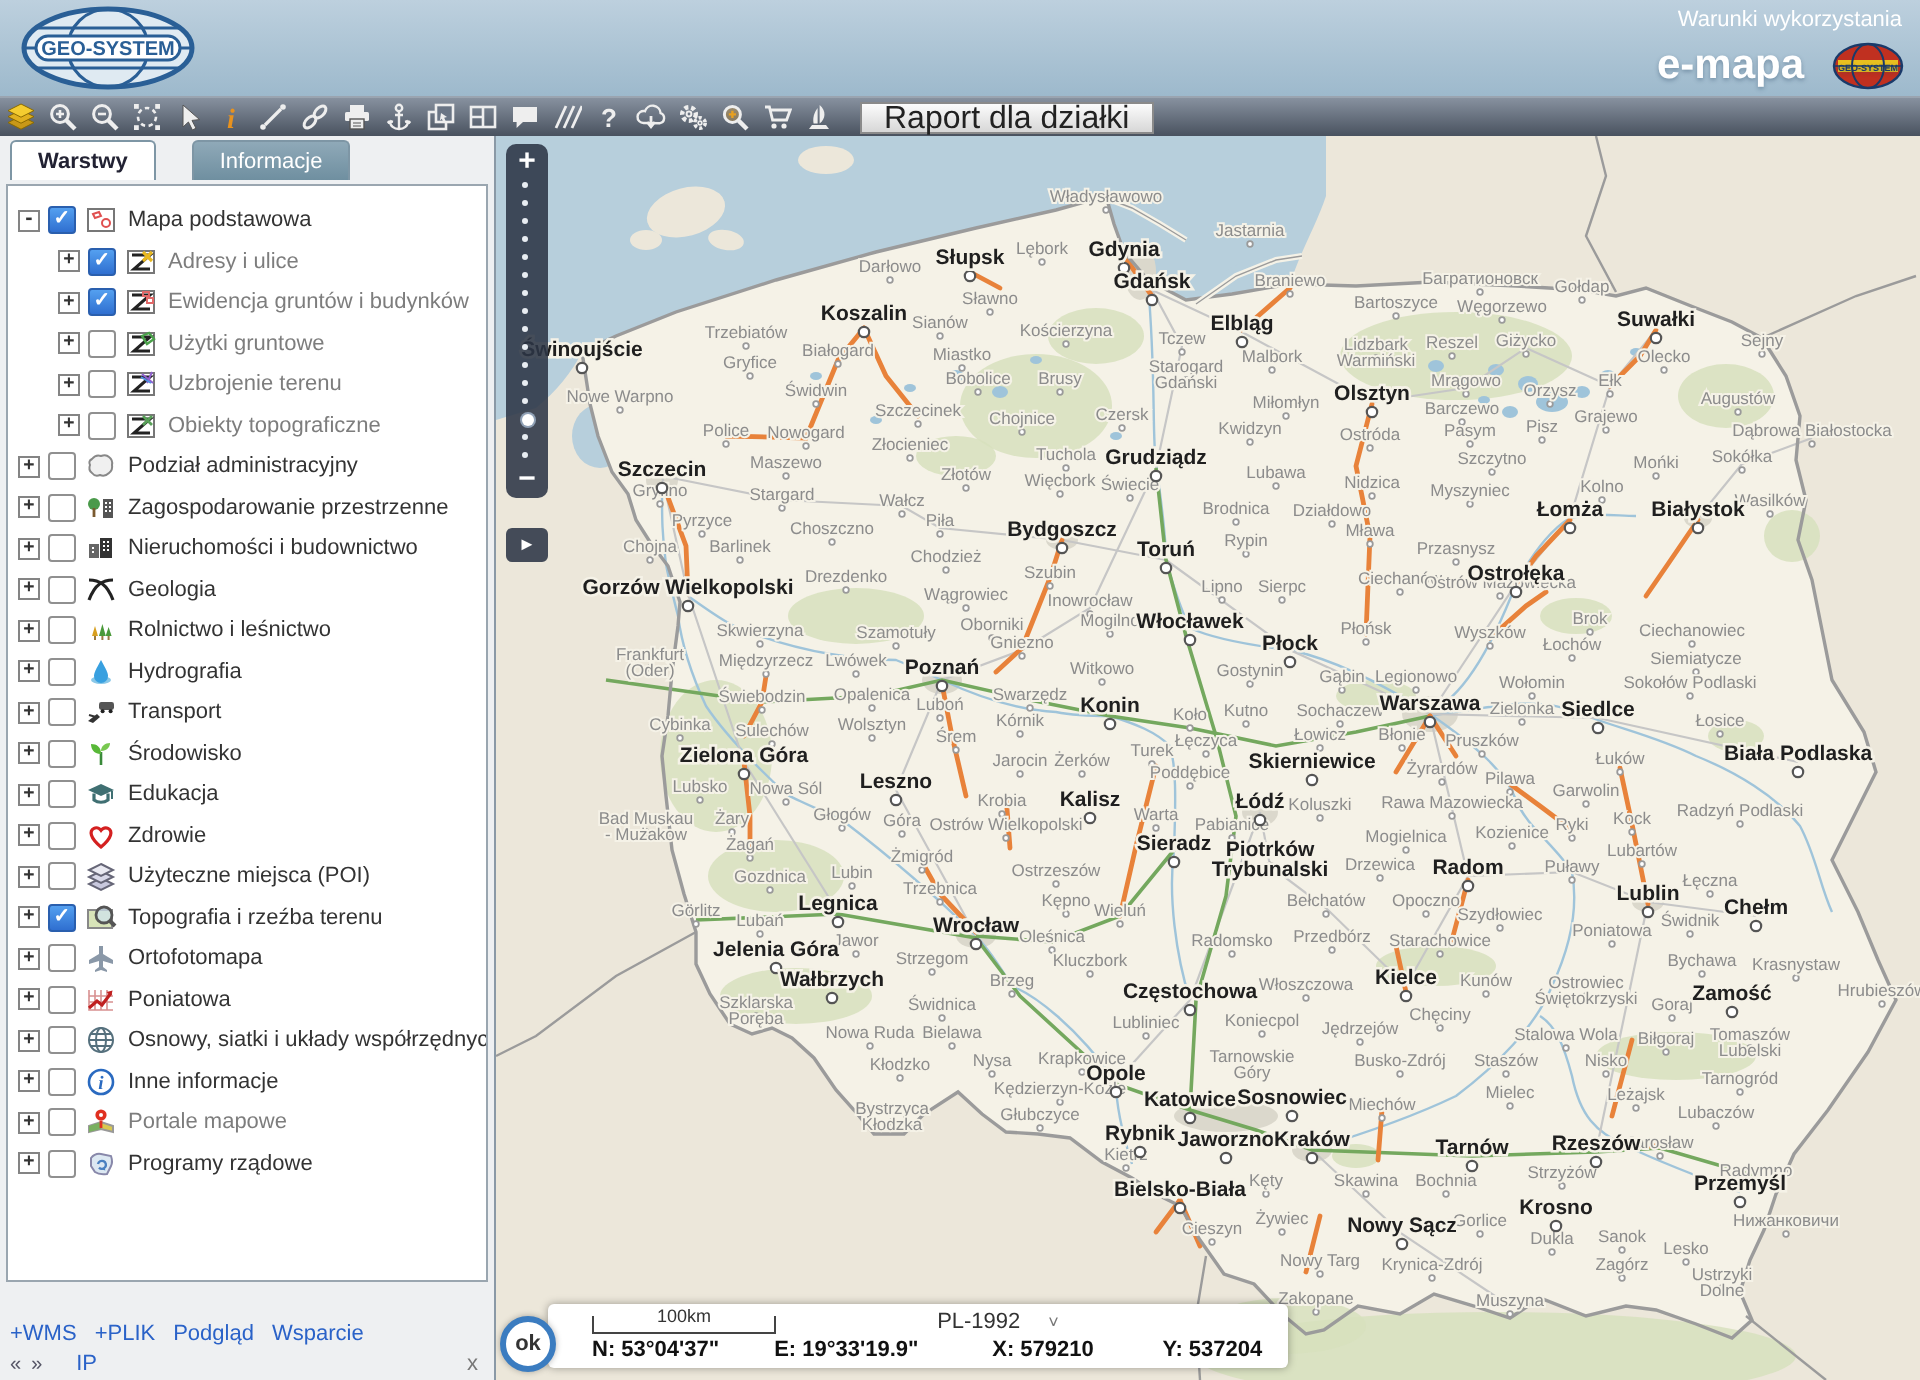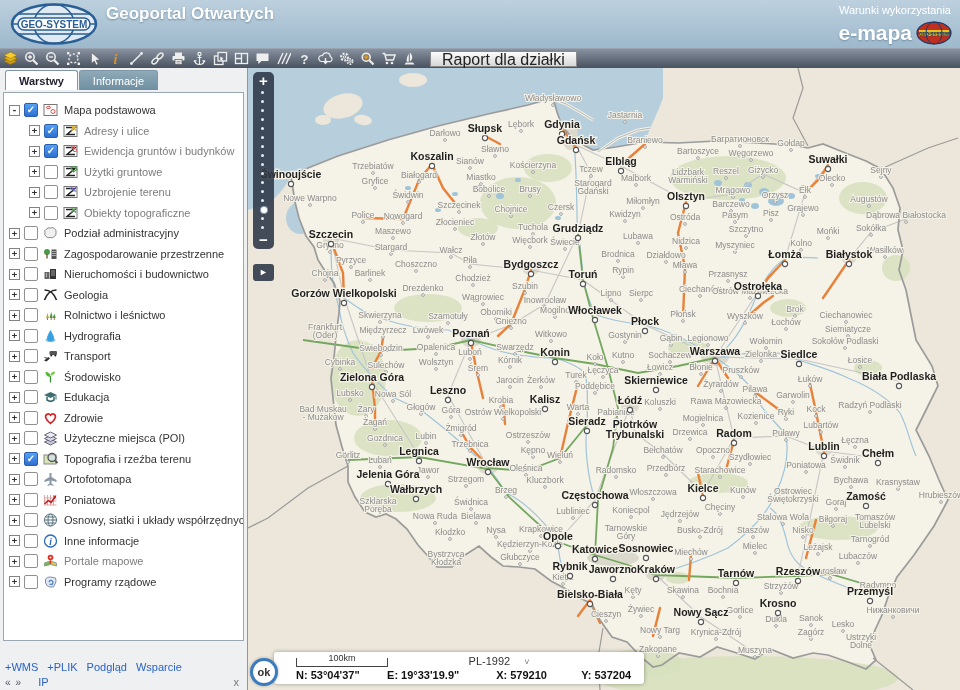--- a/index.html
+++ b/index.html
@@ -5,39 +5,39 @@
   html,body{margin:0;padding:0;width:960px;height:690px;overflow:hidden;
     font-family:"Liberation Sans",sans-serif;background:#dfe3e6;position:relative;}
   
   .header{position:absolute;top:0;left:0;right:0;height:48px;
     background:linear-gradient(#bdd0de,#9db9cc);}
   .logo{position:absolute;left:10px;top:3px;}
   .app-title{position:absolute;left:106px;top:4px;color:#fff;font-weight:bold;
     font-size:17px;line-height:20px;text-shadow:0 1px 2px rgba(40,70,100,.45);}
   .terms{position:absolute;right:9px;top:4px;color:#fff;font-size:11px;text-decoration:none;cursor:pointer;}
   .brand{position:absolute;right:8px;top:21px;color:#fff;font-size:21px;font-weight:bold;
-    display:flex;align-items:flex-start;gap:4px;text-shadow:0 1px 2px rgba(40,70,100,.4);}
+    display:flex;align-items:flex-start;gap:14px;text-shadow:0 1px 2px rgba(40,70,100,.4);}
   
   .toolbar{position:absolute;top:48px;left:0;right:0;height:20px;
     background:linear-gradient(#87919f,#49525f);border-top:1px solid #9aa4b0;
     display:flex;align-items:center;box-sizing:border-box;}
   .tbtn{width:21px;height:18px;display:flex;align-items:center;justify-content:center;cursor:pointer;flex:none;}
   .tbtn svg{display:block;}
   .report-btn{margin-left:10px;height:16px;line-height:15px;font-size:16px;color:#222;
     background:linear-gradient(#fcfcfc,#d7d7d7);border:1px solid #8a8a8a;padding:0 11px;
     cursor:pointer;white-space:nowrap;flex:none;font-family:"Liberation Sans",sans-serif;}
   .searchbox{margin-left:auto;margin-right:5px;width:170px;height:16px;background:#fff;
     border:1px solid #6d7784;display:flex;align-items:center;flex:none;}
   .searchbox input{flex:1;border:0;outline:0;height:14px;font-size:11px;font-style:italic;
     color:#555;padding:0 4px;font-family:"Liberation Sans",sans-serif;background:transparent;}
   .searchbox .mag{width:16px;flex:none;cursor:pointer;}
   
   .sidebar{position:absolute;top:68px;left:0;width:248px;bottom:0;background:#eef0f2;
     border-right:1px solid #8a99a6;box-sizing:border-box;}
-  .tabs{position:absolute;top:2px;left:5px;display:flex;gap:1px;}
+  .tabs{position:absolute;top:2px;left:5px;display:flex;gap:18px;}
   .tab{font-size:11px;padding:4px 13px 3px;border:1px solid #7e96a5;border-bottom:0;
     border-radius:3px 3px 0 0;cursor:pointer;}
   .tab.active{background:#fff;color:#223;font-weight:bold;position:relative;z-index:2;}
   .tab.inactive{background:linear-gradient(#8fa9b8,#6f8fa0);color:#fff;}
   .tree{position:absolute;top:24px;left:3px;right:3px;height:549px;background:#fff;
     border:1px solid #9aa6b0;overflow:hidden;padding-top:7px;box-sizing:border-box;}
   .trow{height:20.5px;display:flex;align-items:center;cursor:pointer;}
   .exp{width:9px;height:9px;border:1px solid #848484;background:#fff;color:#333;flex:none;
     font:bold 9px/8px "DejaVu Sans Mono",monospace;text-align:center;margin-right:4px;}
   .cb{width:12px;height:12px;flex:none;margin-right:4px;border-radius:2px;text-align:center;}
@@ -84,21 +84,20 @@
 
 <div class="header">
   <svg class="logo" width="88" height="42" viewBox="0 0 88 42">
     <ellipse cx="44" cy="21" rx="42" ry="19.5" fill="#dfeaf2" stroke="#2a5f96" stroke-width="2.5"></ellipse>
     <ellipse cx="44" cy="21" rx="20" ry="19.5" fill="none" stroke="#2a5f96" stroke-width="1.6"></ellipse>
     <path d="M2,21 H86 M8,11 H80 M8,31 H80" stroke="#2a5f96" stroke-width="1.4" fill="none"></path>
     <rect x="8" y="15" width="72" height="12" rx="6" fill="#fff" stroke="#2a5f96" stroke-width="1.5"></rect>
     <text x="44" y="24.5" text-anchor="middle" font-size="10" font-weight="bold" fill="#2a5f96">GEO-SYSTEM</text>
   </svg>
   <div class="app-title">
-    <div>Geoportal Otwartych</div>
   </div>
   <a class="terms">Warunki wykorzystania</a>
   <div class="brand">
     <span>e-mapa</span>
     <svg width="36" height="24" viewBox="0 0 36 24">
       <ellipse cx="18" cy="12" rx="17" ry="11" fill="#c03020" stroke="#1a3a6a" stroke-width="1.2"></ellipse>
       <rect x="3" y="9" width="30" height="6" fill="#e8c020"></rect>
       <ellipse cx="18" cy="12" rx="8" ry="11" fill="none" stroke="#1a3a6a"></ellipse>
       <path d="M1,12 H35" stroke="#1a3a6a" stroke-width=".8"></path>
       <text x="18" y="14.5" text-anchor="middle" font-size="4.5" fill="#1a3a6a">GEO-SYSTEM</text>

